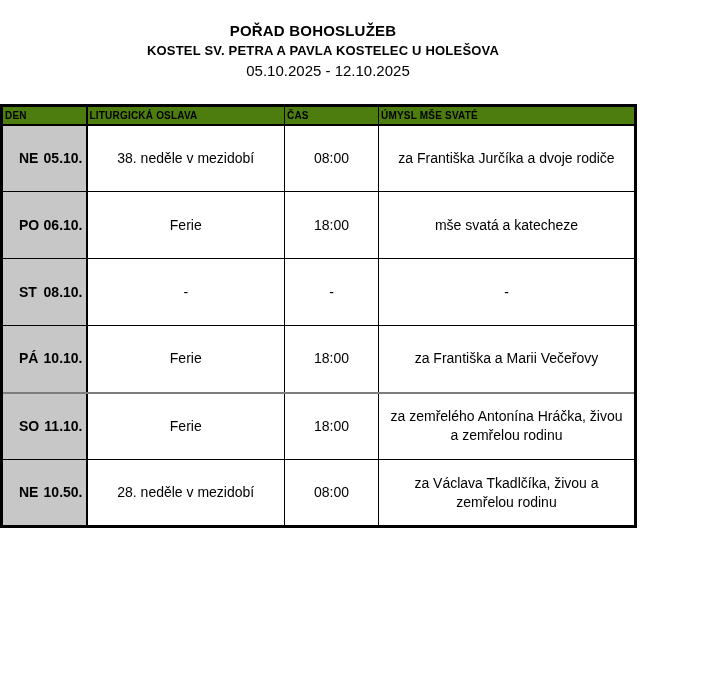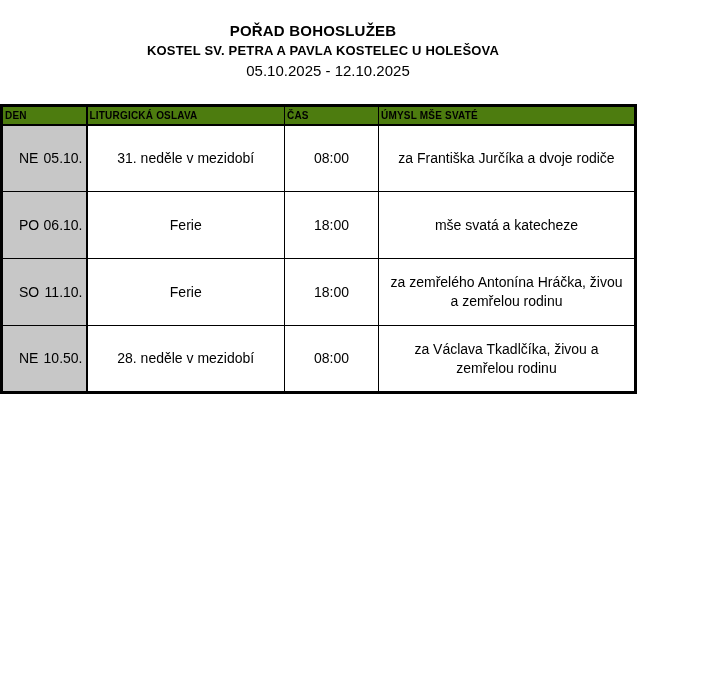--- a/index.html
+++ b/index.html
@@ -74,21 +74,21 @@
     padding: 3px 4px;
     border-right: 1px solid #000000;
     border-bottom: 1px solid #000000;
     line-height: 19px;
   }
   td:last-child { border-right: none; }
   tbody tr:last-child td { border-bottom: none; }
 
   td.day-cell {
     background: #c7c7c7;
-    font-weight: normal;
+    font-weight: bold;
     border-right: 2px solid #000000;
     padding: 2px 3px 2px 16px;
   }
   .day-wrap {
     display: flex;
     justify-content: space-between;
     align-items: center;
     width: 100%;
   }
   
@@ -124,40 +124,62 @@
       </tr>
     </thead>
     <tbody>
   <tr>
     <td class="day-cell">
       <span class="day-wrap">
         <span>NE</span>
         <span>05.10.</span>
       </span>
     </td>
-    <td class="cel-cell">31. neděle v mezidobí</td>
+    <td class="cel-cell">38. neděle v mezidobí</td>
     <td class="time-cell">08:00</td>
     <td class="int-cell">za Františka Jurčíka a dvoje rodiče</td>
   </tr>
 
   <tr>
     <td class="day-cell">
       <span class="day-wrap">
         <span>PO</span>
         <span>06.10.</span>
       </span>
     </td>
     <td class="cel-cell">Ferie</td>
     <td class="time-cell">18:00</td>
     <td class="int-cell">mše svatá a katecheze</td>
   </tr>
 
 
-
-
+  <tr>
+    <td class="day-cell">
+      <span class="day-wrap">
+        <span>ST</span>
+        <span>08.10.</span>
+      </span>
+    </td>
+    <td class="cel-cell">-</td>
+    <td class="time-cell">-</td>
+    <td class="int-cell">-</td>
+  </tr>
+
+
+  <tr>
+    <td class="day-cell">
+      <span class="day-wrap">
+        <span>PÁ</span>
+        <span>10.10.</span>
+      </span>
+    </td>
+    <td class="cel-cell">Ferie</td>
+    <td class="time-cell">18:00</td>
+    <td class="int-cell">za Františka a Marii Večeřovy</td>
+  </tr>
 
   <tr>
     <td class="day-cell">
       <span class="day-wrap">
         <span>SO</span>
         <span>11.10.</span>
       </span>
     </td>
     <td class="cel-cell">Ferie</td>
     <td class="time-cell">18:00</td>

